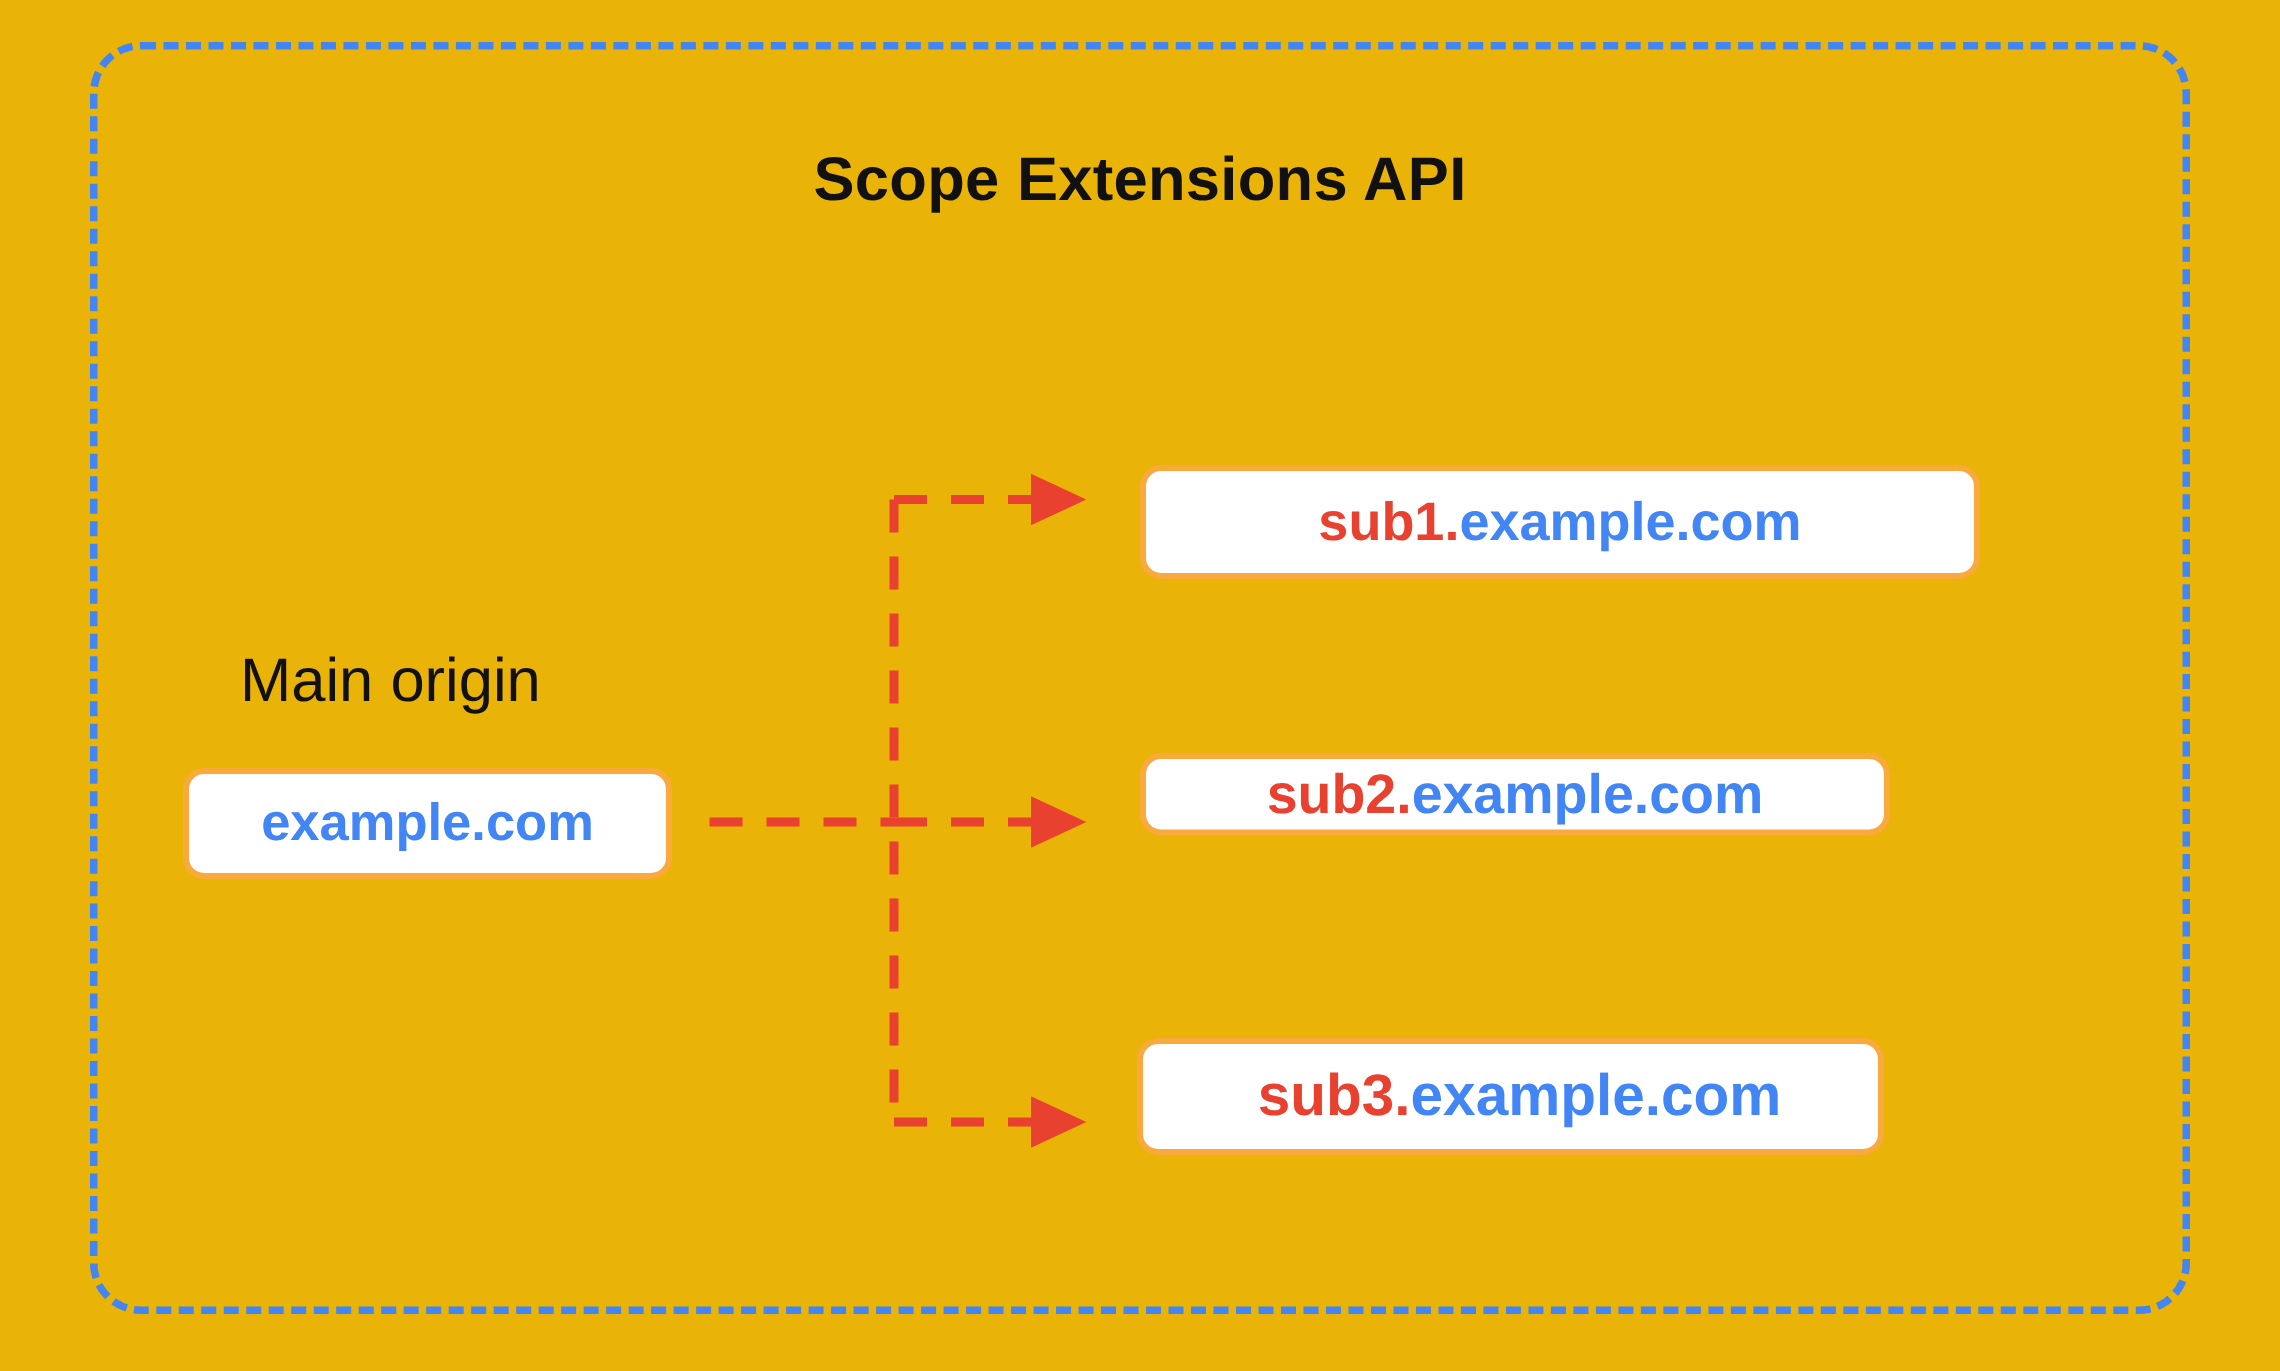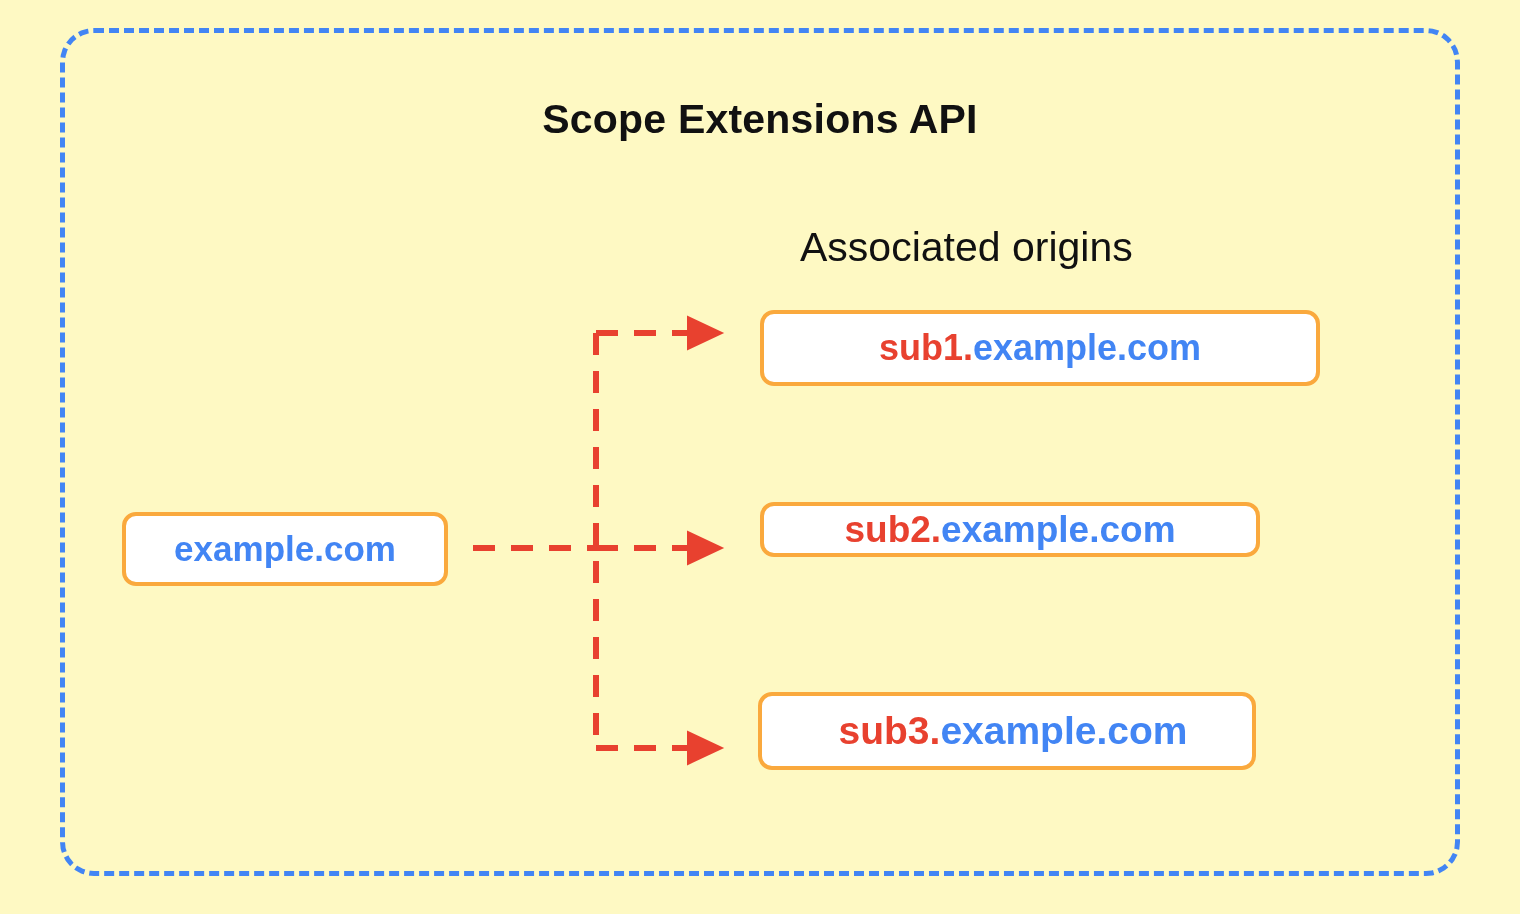--- a/index.html
+++ b/index.html
@@ -10,21 +10,21 @@
   body {
     width: 1520px;
     height: 914px;
     font-family: "Liberation Sans", sans-serif;
     overflow: hidden;
   }
   #canvas {
     position: relative;
     width: 1520px;
     height: 914px;
-    background: #fef9c3;
+    background: #eab308;
   }
 
   
   .outer-container {
     position: absolute;
     left: 60px;
     top: 28px;
     width: 1400px;
     height: 848px;
     box-sizing: border-box;
@@ -122,22 +122,22 @@
 </style>
 </head>
 <body>
 
 <div id="canvas">
 
   <div class="outer-container"></div>
 
   <div class="diagram-title">Scope Extensions API</div>
 
+  <div class="section-label label-main-origin">Main origin</div>
 
-  <div class="section-label label-associated-origins">Associated origins</div>
 
   <svg class="arrows-layer" width="1520" height="914" viewBox="0 0 1520 914">
     <defs>
       <marker id="arrowhead" markerWidth="7" markerHeight="7" refX="0.5" refY="3" orient="auto" markerUnits="strokeWidth">
         <path d="M0,0.1 L6.2,3 L0,5.9 Z" fill="#E8412F"></path>
       </marker>
     </defs>
 
     <path d="M473,548 L596,548" stroke="#E8412F" stroke-width="6" fill="none" stroke-dasharray="22,16"></path>
 

